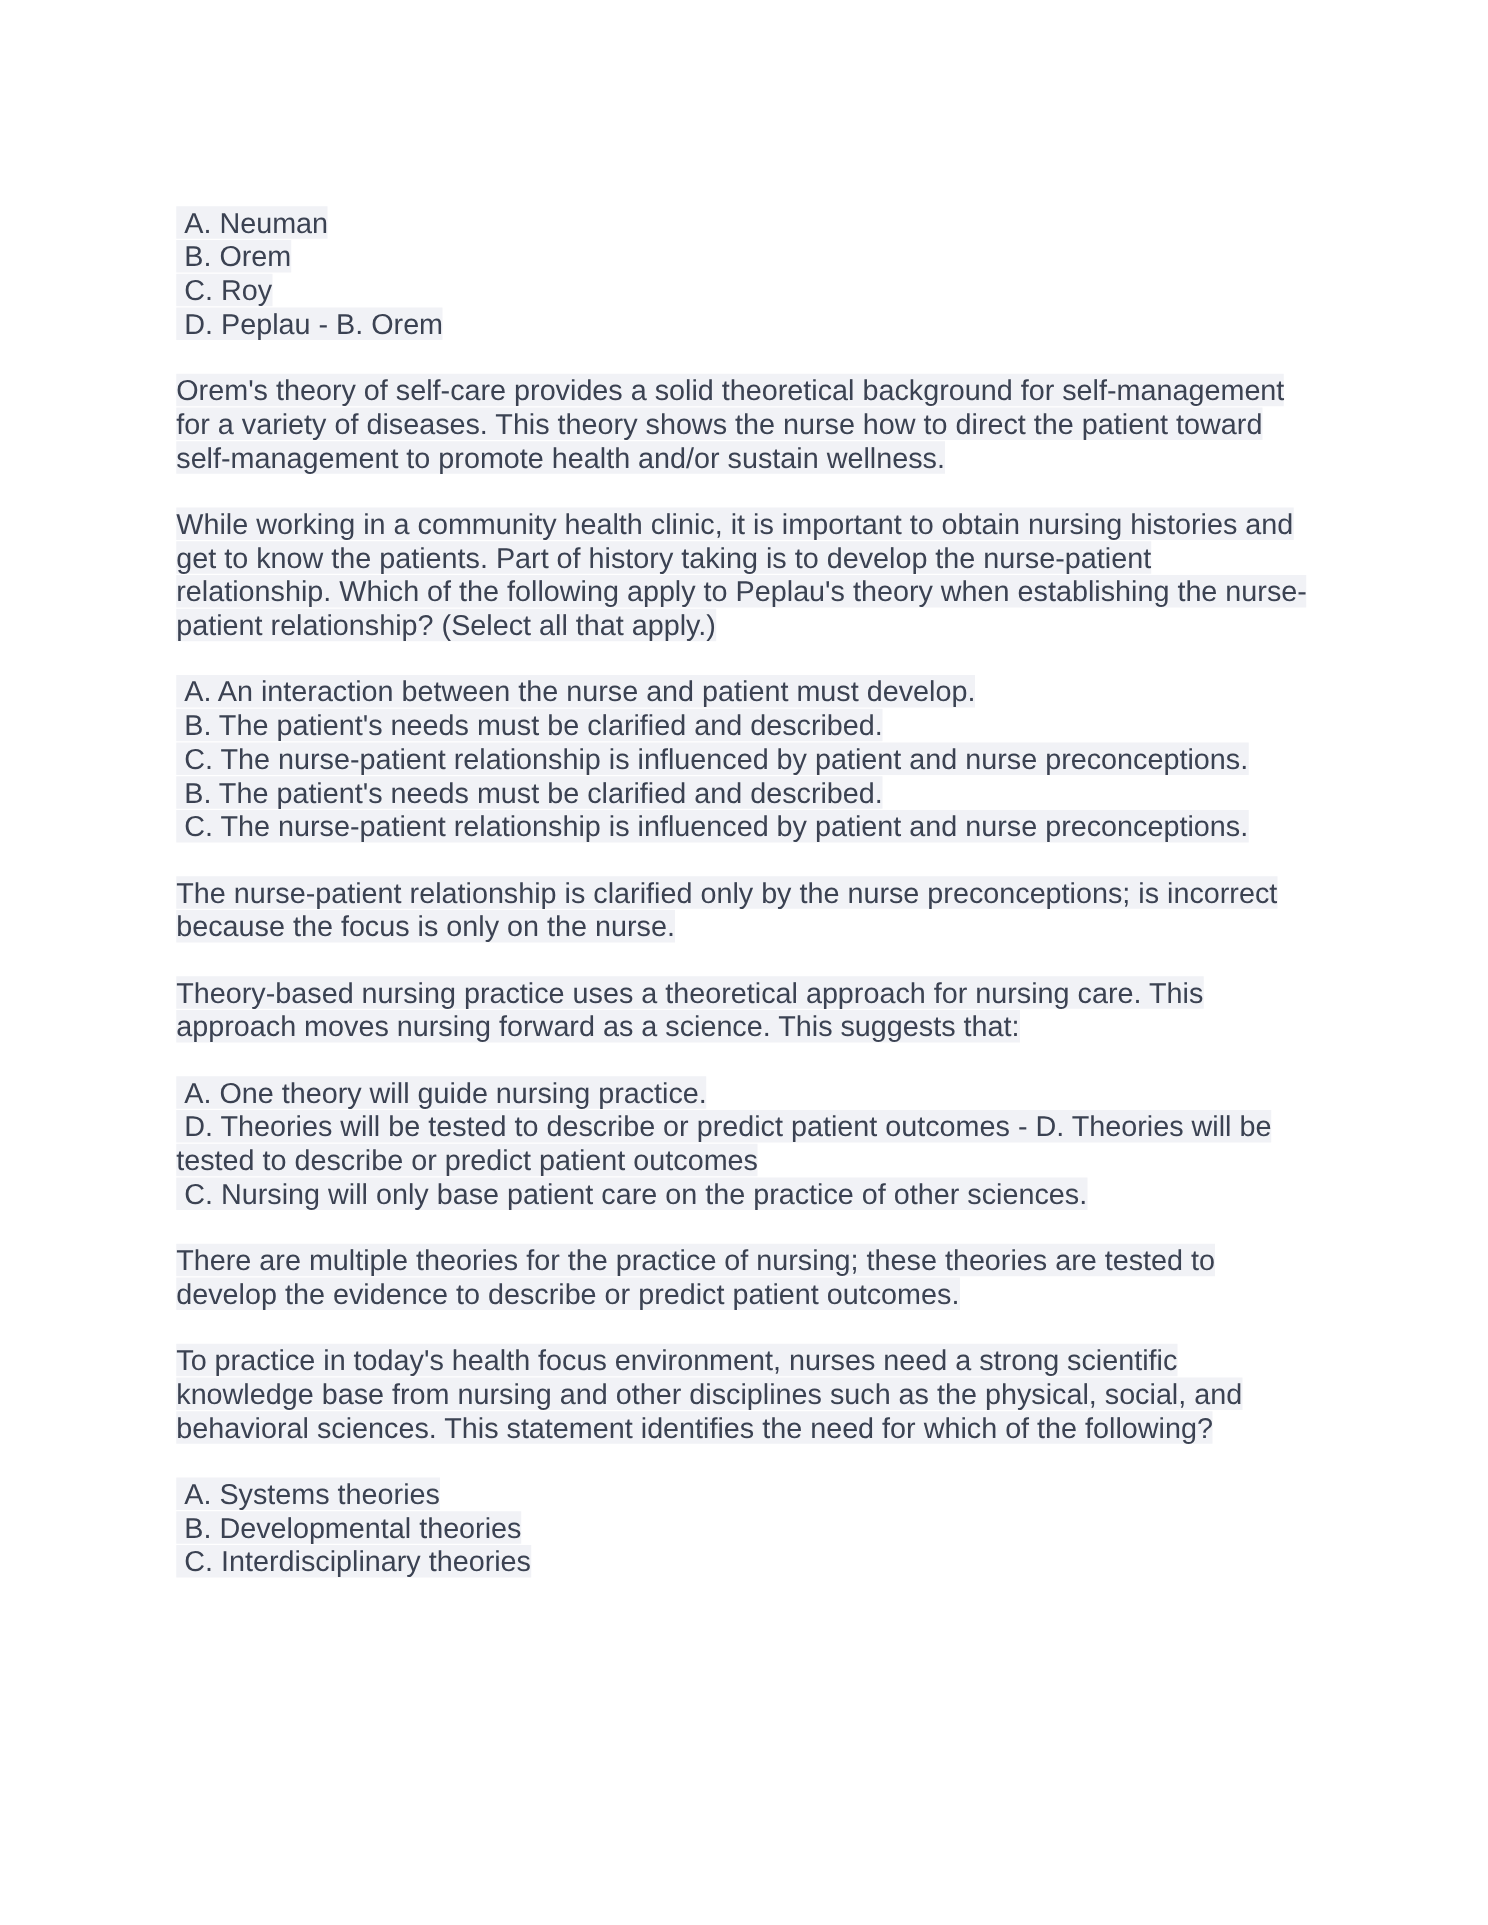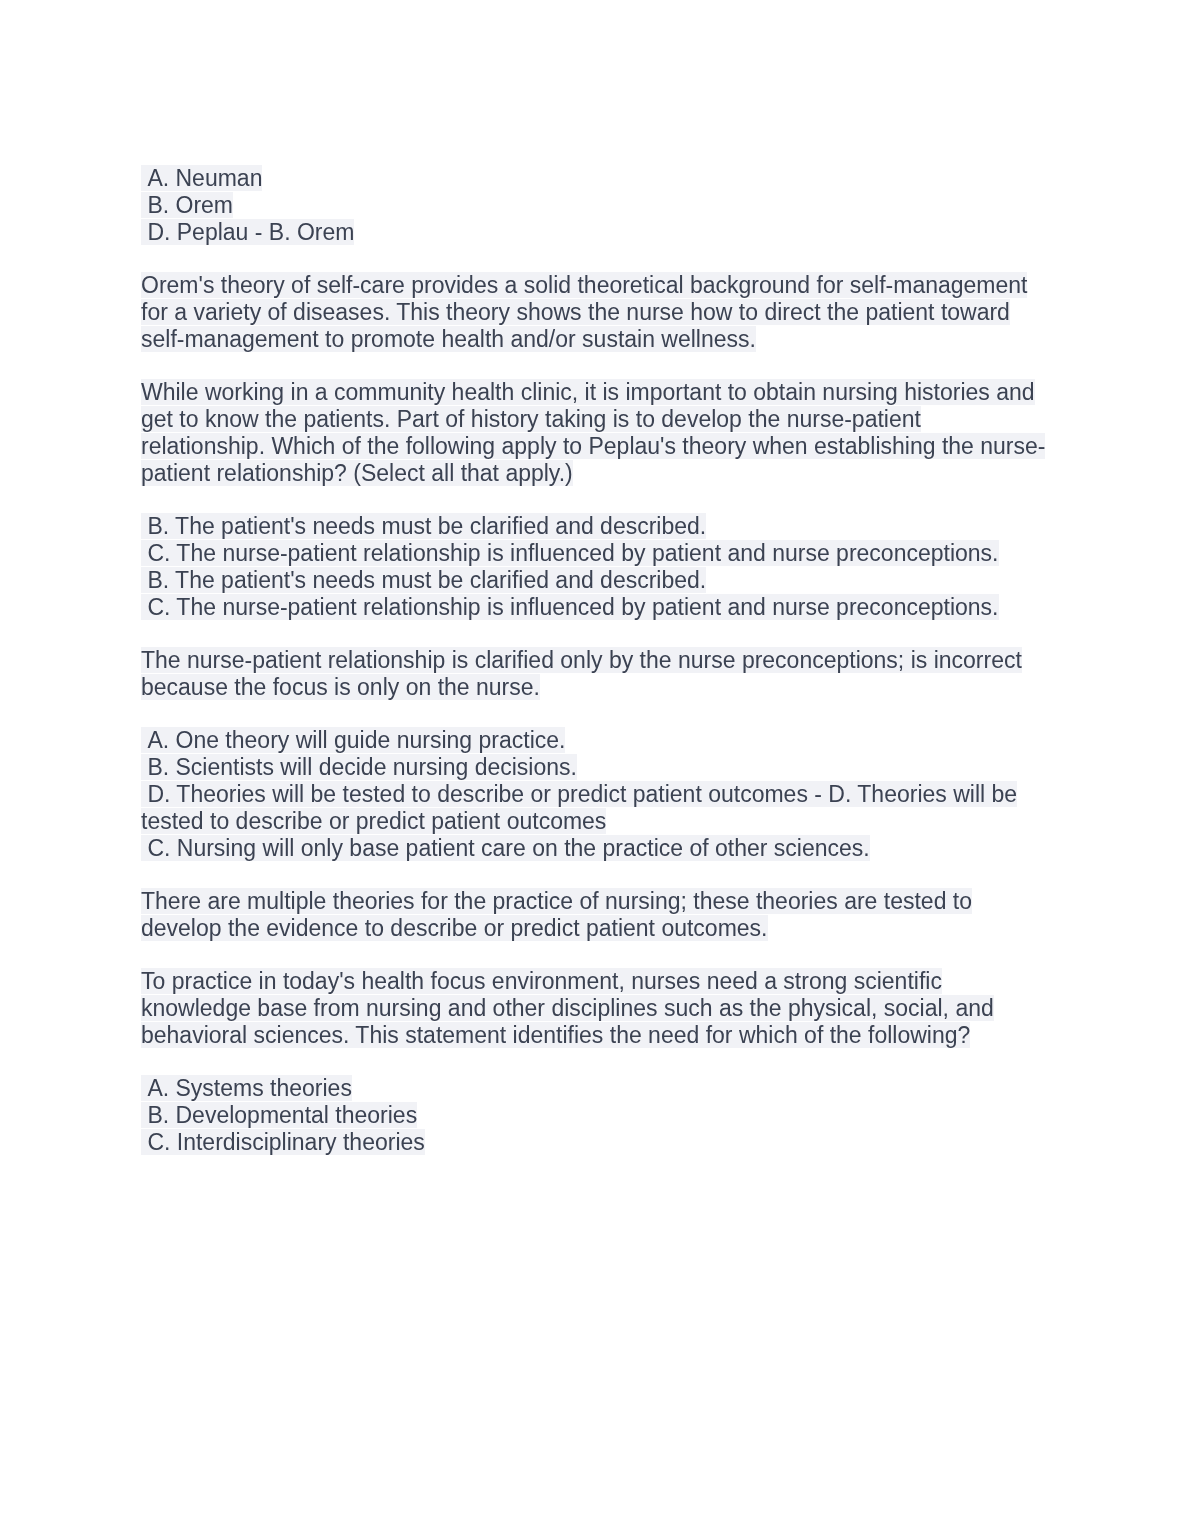--- a/index.html
+++ b/index.html
@@ -29,46 +29,50 @@
   }
 </style>
 </head>
 <body>
 
 <div class="page">
 
   <div class="block">
     <div class="opt"><span class="hl">&nbsp;A. Neuman</span></div>
     <div class="opt"><span class="hl">&nbsp;B. Orem</span></div>
+    <div class="opt"><span class="hl">&nbsp;C. Roy</span></div>
     <div class="opt"><span class="hl">&nbsp;D. Peplau - B. Orem</span></div>
   </div>
 
   <div class="block">
     <p class="para"><span class="hl">Orem's theory of self-care provides a solid theoretical background for self-management for a variety of diseases. This theory shows the nurse how to direct the patient toward self-management to promote health and/or sustain wellness.</span></p>
   </div>
 
   <div class="block">
     <p class="para"><span class="hl">While working in a community health clinic, it is important to obtain nursing histories and get to know the patients. Part of history taking is to develop the nurse-patient relationship. Which of the following apply to Peplau's theory when establishing the nurse-patient relationship? (Select all that apply.)</span></p>
   </div>
 
   <div class="block">
+    <div class="opt"><span class="hl">&nbsp;A. An interaction between the nurse and patient must develop.</span></div>
     <div class="opt"><span class="hl">&nbsp;B. The patient's needs must be clarified and described.</span></div>
     <div class="opt"><span class="hl">&nbsp;C. The nurse-patient relationship is influenced by patient and nurse preconceptions.</span></div>
     <div class="opt"><span class="hl">&nbsp;B. The patient's needs must be clarified and described.</span></div>
     <div class="opt"><span class="hl">&nbsp;C. The nurse-patient relationship is influenced by patient and nurse preconceptions.</span></div>
   </div>
 
   <div class="block">
     <p class="para"><span class="hl">The nurse-patient relationship is clarified only by the nurse preconceptions; is incorrect because the focus is only on the nurse.</span></p>
   </div>
 
+  <div class="block">
+    <p class="para"><span class="hl">Theory-based nursing practice uses a theoretical approach for nursing care. This approach moves nursing forward as a science. This suggests that:</span></p>
+  </div>
 
   <div class="block">
     <div class="opt"><span class="hl">&nbsp;A. One theory will guide nursing practice.</span></div>
-    <div class="opt"><span class="hl">&nbsp;B. Scientists will decide nursing decisions.</span></div>
     <div class="opt"><span class="hl">&nbsp;D. Theories will be tested to describe or predict patient outcomes - D. Theories will be tested to describe or predict patient outcomes</span></div>
     <div class="opt"><span class="hl">&nbsp;C. Nursing will only base patient care on the practice of other sciences.</span></div>
   </div>
 
   <div class="block">
     <p class="para"><span class="hl">There are multiple theories for the practice of nursing; these theories are tested to develop the evidence to describe or predict patient outcomes.</span></p>
   </div>
 
   <div class="block">
     <p class="para"><span class="hl">To practice in today's health focus environment, nurses need a strong scientific knowledge base from nursing and other disciplines such as the physical, social, and behavioral sciences. This statement identifies the need for which of the following?</span></p>

